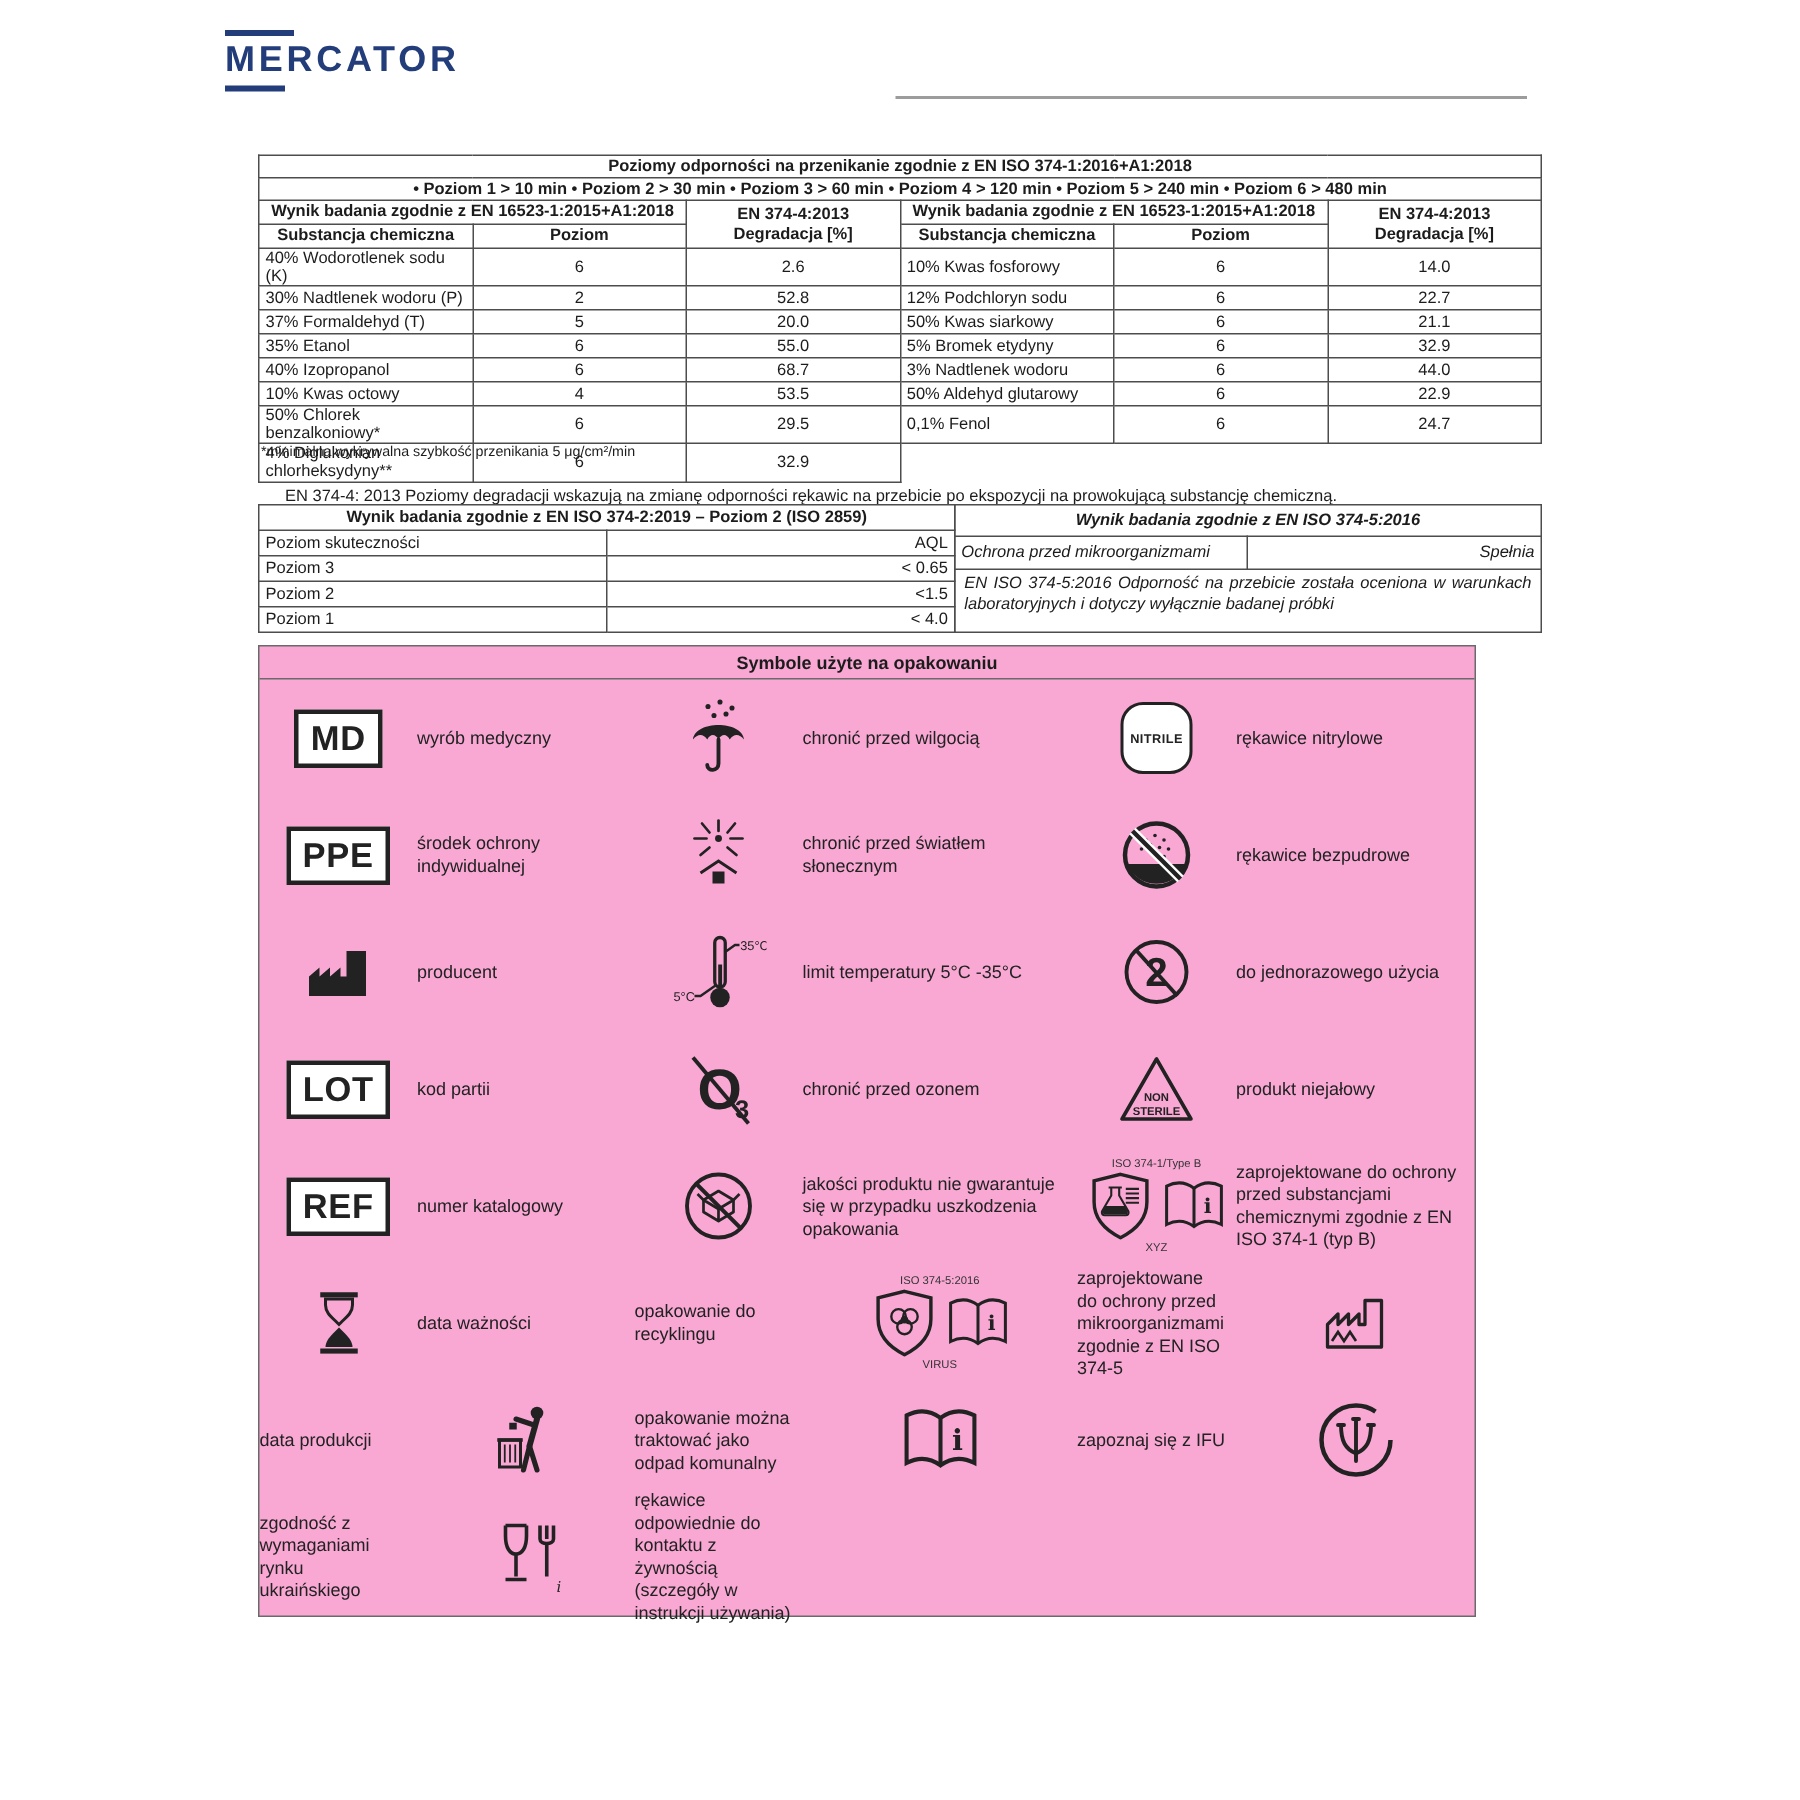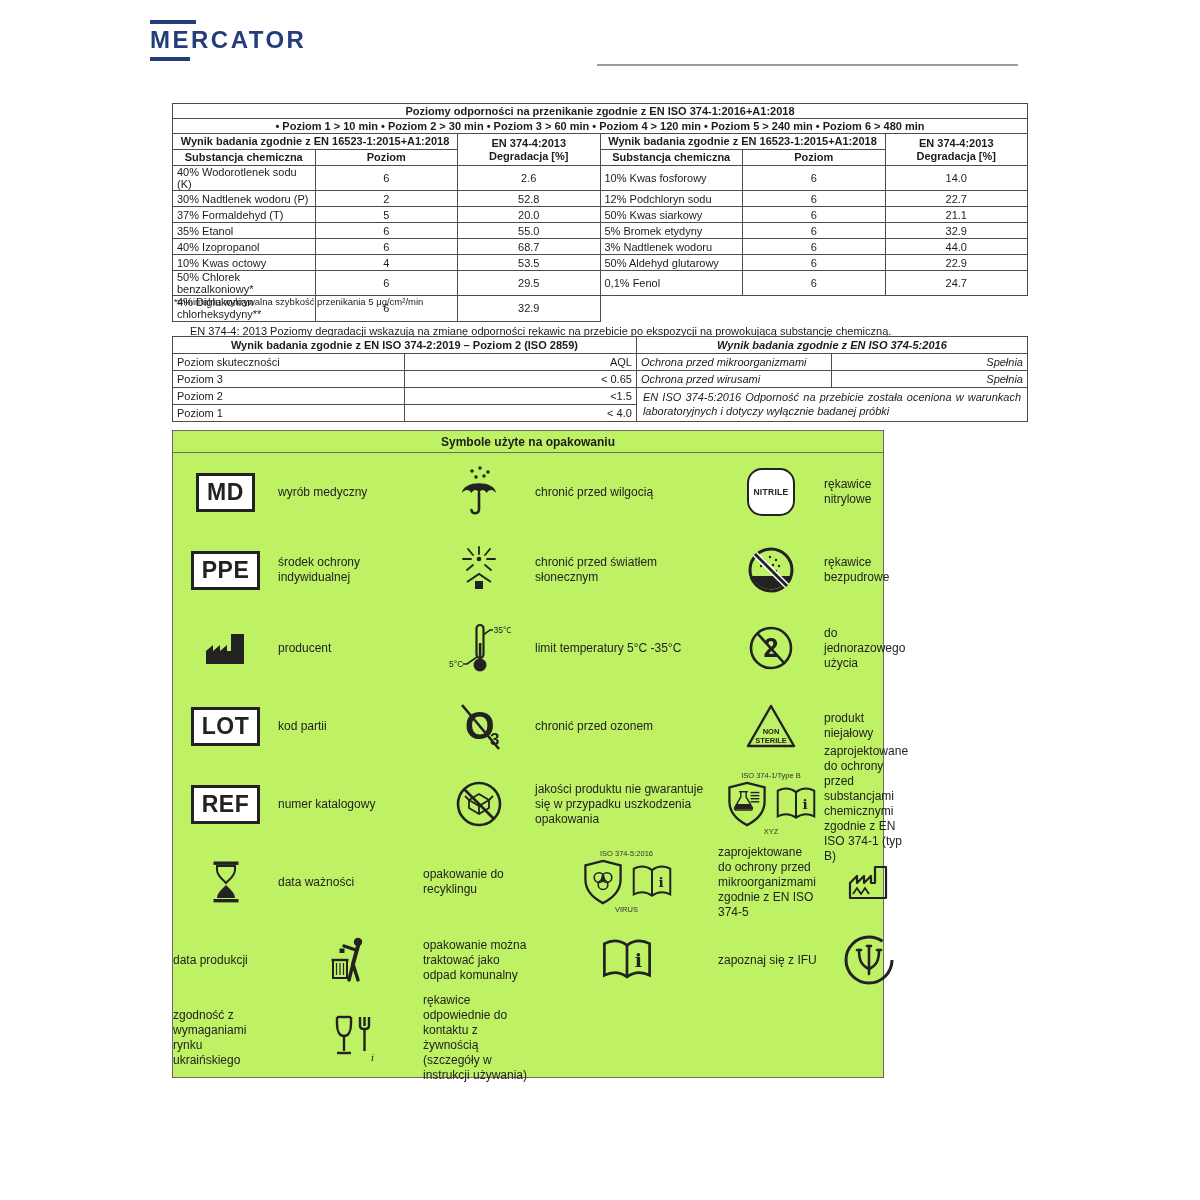--- a/index.html
+++ b/index.html
@@ -33,21 +33,21 @@
   .t2wrap { position:absolute; left:172px; top:336px; width:856px; display:flex; }
   .t2 { table-layout:fixed; }
   .t2 th { font-weight:bold; text-align:center; height:17px; }
   .t2 td { height:17px; }
   .t2.right { margin-left:-1px;font-style:italic; }
   .t2 .lbl { text-align:left; padding-right:7px; }
   .t2 .val { text-align:right; padding-left:7px; }
   .t2 .note { text-align:justify; vertical-align:top; padding:2px 6px; line-height:14px; font-size:11px; height:34px; }
 
   
-  .symbox { position:absolute; left:172px; top:430px; width:712px; height:648px; border:1px solid #6a6a6a; background:#bef264; }
+  .symbox { position:absolute; left:172px; top:430px; width:812px; height:648px; border:1px solid #6a6a6a; background:#f9a8d4; }
   .symtitle { height:22px; border-bottom:1px solid #6a6a6a; text-align:center; font-weight:bold; font-size:12px; line-height:22px; }
   .symgrid { display:grid; grid-template-columns:105px 145px 112px 183px 106px 1fr; grid-auto-rows:78px; align-items:center; }
   .icell { display:flex; flex-direction:column; align-items:center; justify-content:center; }
   .lcell { font-size:12px; line-height:15px; color:#222; padding-right:6px; }
   .lcell.pad { padding-left:0; }
   .badge { border:3px solid #222; font-weight:bold; color:#222; display:flex; align-items:center; justify-content:center; background:#fff; }
   .badge.big { font-size:23px; padding:3px 8px; letter-spacing:0.5px; }
   .badge.nitrile { border-width:2px; width:48px; height:48px; font-size:8.5px; letter-spacing:0.3px;border-radius:15px; }
   .cap { font-size:7.5px; line-height:10px; color:#333; text-align:center; }
   .pair { display:flex; align-items:center; gap:6px; }
@@ -186,24 +186,20 @@
       </tr>
     </tbody>
       </table>
     <table class="t2 right" style="width:431px;">
       <tbody>
           <tr>
             <th colspan="2">Wynik badania zgodnie z  EN ISO 374-5:2016</th>
           </tr>
       <tr>
         <td class="lbl" style="width:232px;">Ochrona przed mikroorganizmami</td>
-        <td class="val">Spełnia</td>
-      </tr>
-      <tr>
-        <td class="lbl">Ochrona przed wirusami</td>
         <td class="val">Spełnia</td>
       </tr>
       <tr>
             <td colspan="2" class="note">EN ISO 374-5:2016 Odporność na przebicie została oceniona w warunkach laboratoryjnych i dotyczy wyłącznie badanej próbki</td>
           </tr>
     </tbody>
       </table>
   </div>
 
   <div class="symbox">

